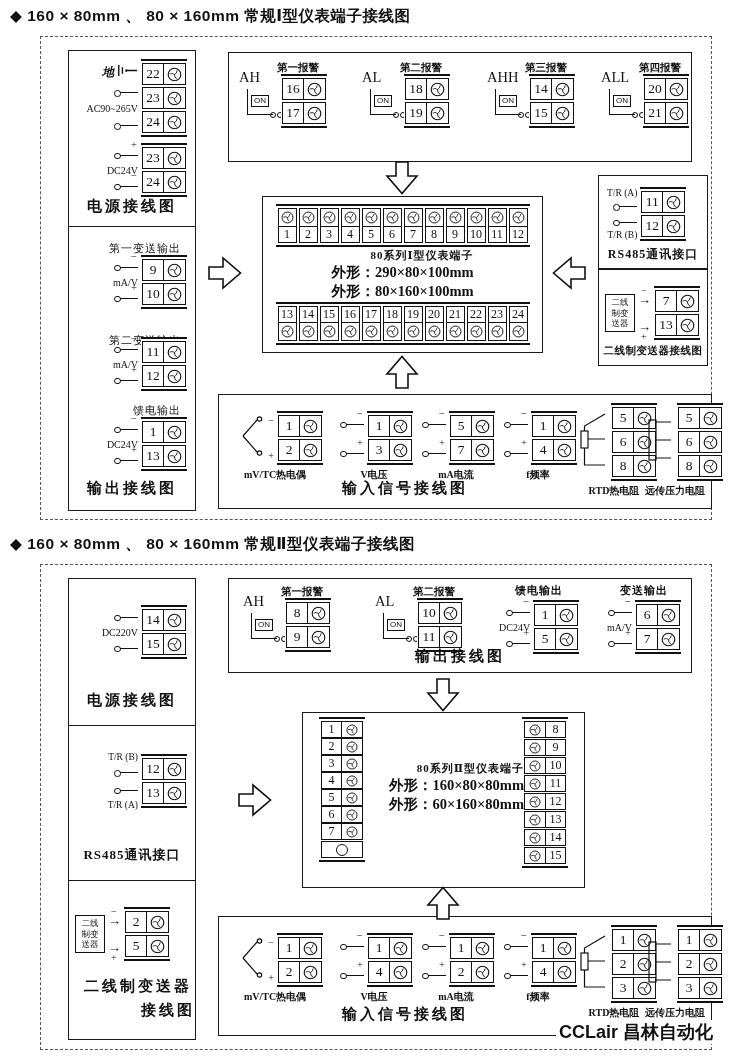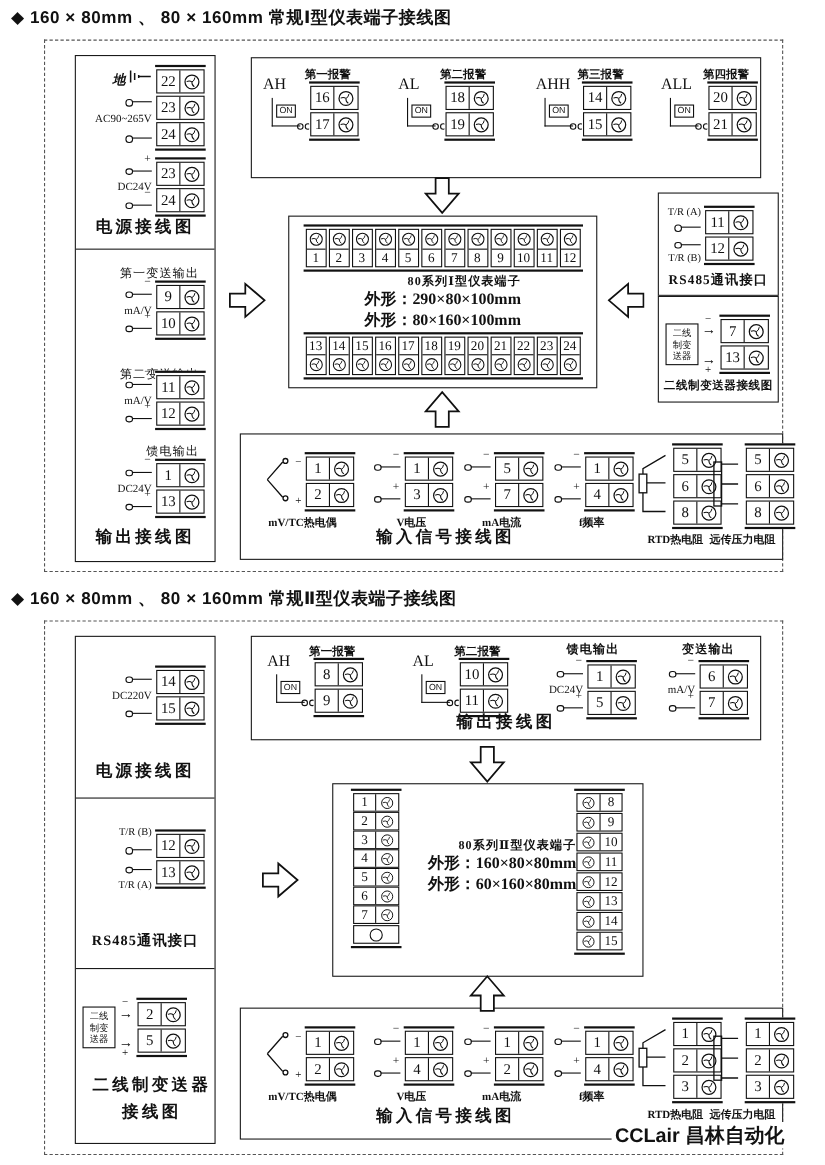--- a/index.html
+++ b/index.html
@@ -1293,21 +1293,21 @@
                   <path d="M10 10 Q13.2 8.6 13.6 4.6"></path>
                   <path d="M10 10 Q13.2 8.6 13.6 4.6" transform="rotate(120 10 10)"></path>
                   <path d="M10 10 Q13.2 8.6 13.6 4.6" transform="rotate(240 10 10)"></path>
                 </g>
               </svg>
             </span>
           </div>
         </div>
     </div>
     <div class="btitle" style="top:96px;text-align:center;left:12px">二线制变送器</div>
-    <div class="btitle" style="top:120px;text-align:center;left:12px">接线图</div>
+    <div class="btitle" style="top:120px;text-align:right;left:12px">接线图</div>
   </div>
 </div>
 
 <div class="solidbox" style="left:228px;top:578px;width:464px;height:95px">
   <div class="alarm" style="left:14px;top:10px">
     <span class="aname">AH</span>
     <span class="atitle">第一报警</span>
     <div class="onsw">
         <span class="onbox">ON</span>
         <span class="sw"></span>

